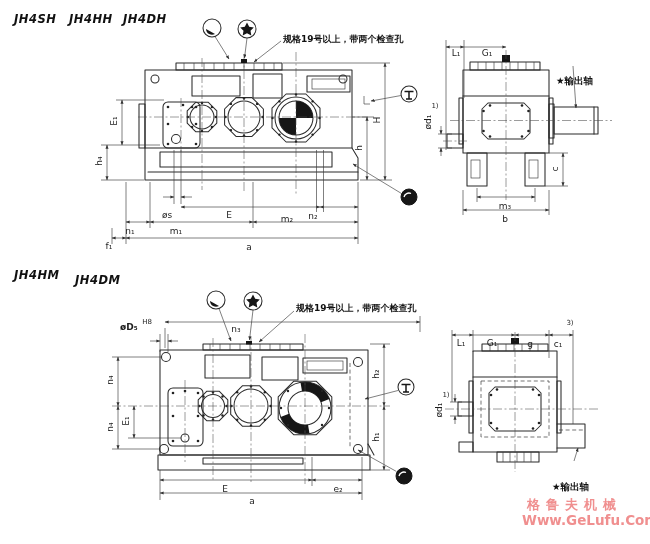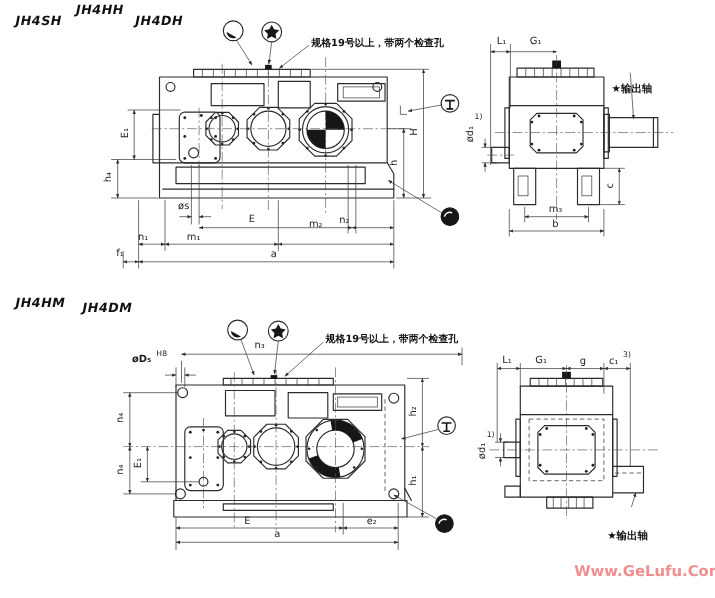--- a/index.html
+++ b/index.html
@@ -1,20 +1,20 @@
 <!DOCTYPE html>
 <html><head>
 <meta charset="utf-8">
 <style>
   html,body{margin:0;padding:0;background:#fff;}
   .stage{position:relative;width:650px;height:544px;background:#ffffff;overflow:hidden;
          font-family:"DejaVu Sans","Liberation Sans",sans-serif;color:#222;}
   .stage svg{position:absolute;left:0;top:0;}
   .lbl{position:absolute;font-size:9px;white-space:nowrap;color:#1d1d1d;font-weight:bold;}
-  .c{position:absolute;font-size:9px;white-space:nowrap;color:#1d1d1d;transform:translate(-50%,-50%);}
+  .c{position:absolute;font-size:9px;white-space:nowrap;color:#1d1d1d;transform:translate(-50%,-50%);margin-top:15px;}
   .v{position:absolute;font-size:9px;white-space:nowrap;color:#1d1d1d;transform:translate(-50%,-50%) rotate(-90deg);}
   .title{font-size:11.5px;font-weight:bold;letter-spacing:.5px;color:#111;font-style:italic;}
   .note{font-size:9px;color:#111;}
   .sup{position:absolute;font-size:7px;transform:translate(-50%,-50%);color:#1d1d1d;}
   .outsh{position:absolute;font-size:9.5px;font-weight:bold;color:#111;white-space:nowrap;margin-top:20px;}
   .wm1{position:absolute;font-size:13px;font-weight:bold;letter-spacing:6px;white-space:nowrap;}
   .wm2{position:absolute;font-size:13.5px;font-weight:bold;white-space:nowrap;}
   
   .dr{stroke:#2b2b2b;stroke-width:1.05;fill:none;stroke-linejoin:round;stroke-linecap:round;}
   .th{stroke:#3a3a3a;stroke-width:0.65;fill:none;}
@@ -338,27 +338,27 @@
   <line class="th" x1="515" y1="335" x2="549" y2="335" marker-start="url(#a)" marker-end="url(#a)"></line>
   <line class="th" x1="549" y1="335" x2="573" y2="335" marker-start="url(#a)" marker-end="url(#a)"></line>
   <path class="th" d="M450,402 H462 M450,416 H462"></path>
   <line class="th" x1="455" y1="394" x2="455" y2="402" marker-end="url(#a)"></line>
   <line class="th" x1="455" y1="424" x2="455" y2="416" marker-end="url(#a)"></line>
   <line class="th" x1="574" y1="461" x2="578" y2="448" marker-end="url(#a)"></line>
 </g>
 </svg>
 
 <span class="lbl title" style="left:14px;top:12px">JH4SH</span>
-<span class="lbl title" style="left:69px;top:2px">JH4HH</span>
+<span class="lbl title" style="left:69px;top:12px">JH4HH</span>
 <span class="lbl title" style="left:123px;top:12px">JH4DH</span>
 <span class="lbl note" style="left:283px;top:33px">规格19号以上，带两个检查孔</span>
 
 <span class="v" style="left:114px;top:121px">E₁</span>
 <span class="v" style="left:99px;top:161px">h₄</span>
-<span class="c" style="left:167px;top:188px">øs</span>
+<span class="c" style="left:167px;top:200px">øs</span>
 <span class="c" style="left:229px;top:200px">E</span>
 <span class="c" style="left:313px;top:201px">n₂</span>
 <span class="c" style="left:130px;top:216px">n₁</span>
 <span class="c" style="left:176px;top:216px">m₁</span>
 <span class="c" style="left:287px;top:204px">m₂</span>
 <span class="c" style="left:109px;top:231px">f₁</span>
 <span class="c" style="left:249px;top:232px">a</span>
 <span class="v" style="left:377px;top:120px">H</span>
 <span class="v" style="left:359px;top:148px">h</span>
 
@@ -389,15 +389,16 @@
 
 <span class="c" style="left:461px;top:328px">L₁</span>
 <span class="c" style="left:492px;top:328px">G₁</span>
 <span class="c" style="left:530px;top:329px">g</span>
 <span class="c" style="left:558px;top:329px">c₁</span>
 <span class="sup" style="left:570px;top:323px">3)</span>
 <span class="v" style="left:439px;top:410px">ød₁</span>
 <span class="sup" style="left:446px;top:395px">1)</span>
 <span class="outsh" style="left:552px;top:461px">★输出轴</span>
 
+<span class="wm1" style="left:527px;top:496px;color:#f08f8f">格鲁夫机械</span>
 <span class="wm2" style="left:522px;top:512px;color:#f08f8f">Www.GeLufu.Com</span>
 
 </div>
 
 </body></html>

